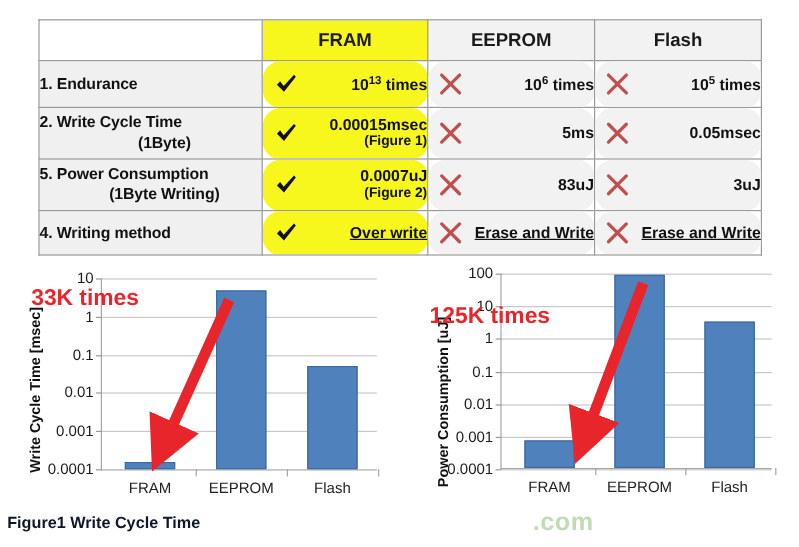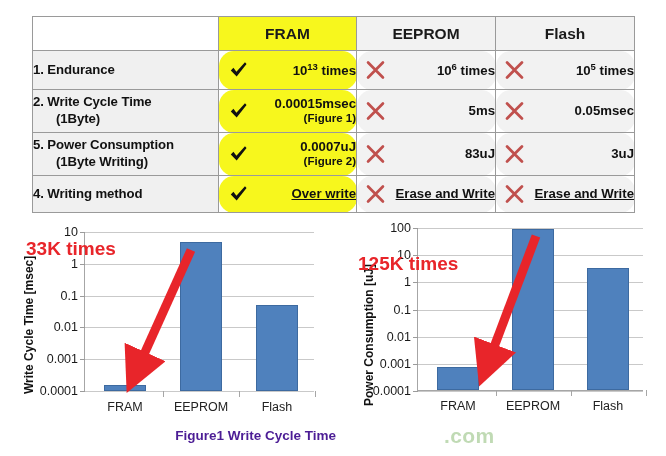--- a/index.html
+++ b/index.html
@@ -45,21 +45,21 @@
 
   .rowlabel {
     background: #f0f0f0;
     font-weight: bold;
     font-size: 13.2px;
     color: #111;
     padding: 4px 0 4px 9px;
     line-height: 1.28;
     letter-spacing: -0.1px;
   }
-  .rowlabel .sub { display:block; padding-left: 23px; }
+  .rowlabel .sub { display:block; padding-left: 23px; text-align: center; }
 
   td.cell {
     position: relative;
     background: #f2f2f2;
     padding: 4px 9px 4px 36px;
     font-weight: bold;
     font-size: 13.2px;
     color: #111;
     text-align: right;
     line-height: 1.2;
@@ -158,24 +158,24 @@
     white-space: nowrap;
   }
   #annotation-1 { left: 20px; top: 16px; }
   #annotation-2 { left: 18px; top: 18px; margin-top: 13px; }
 
   .arrow { position: absolute; left: 0; top: 0; pointer-events: none; }
 
   .fig-caption {
     position: absolute;
     left: 0; right: 0;
-    text-align: right;
+    text-align: left;
     font-weight: bold;
     font-size: 13.5px;
-    color: #4c1d95;
+    color: #0f172a;
   }
   #caption-1 { top: 206px; }
   #caption-2 { top: 204px; }
 
   #watermark {
     position: absolute;
     left: 444px; top: 424px;
     font-size: 21px;
     font-weight: bold;
     color: #6aa84f;

